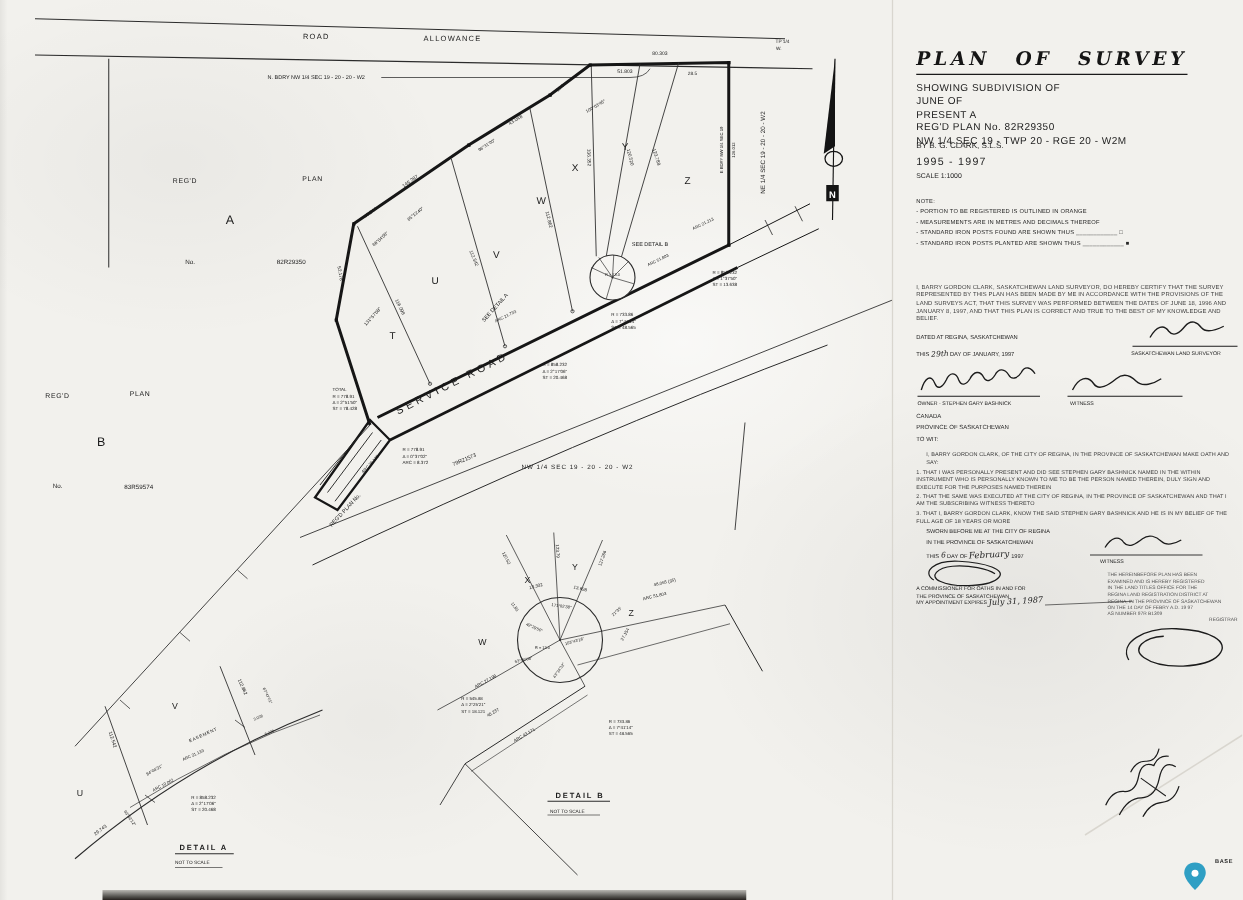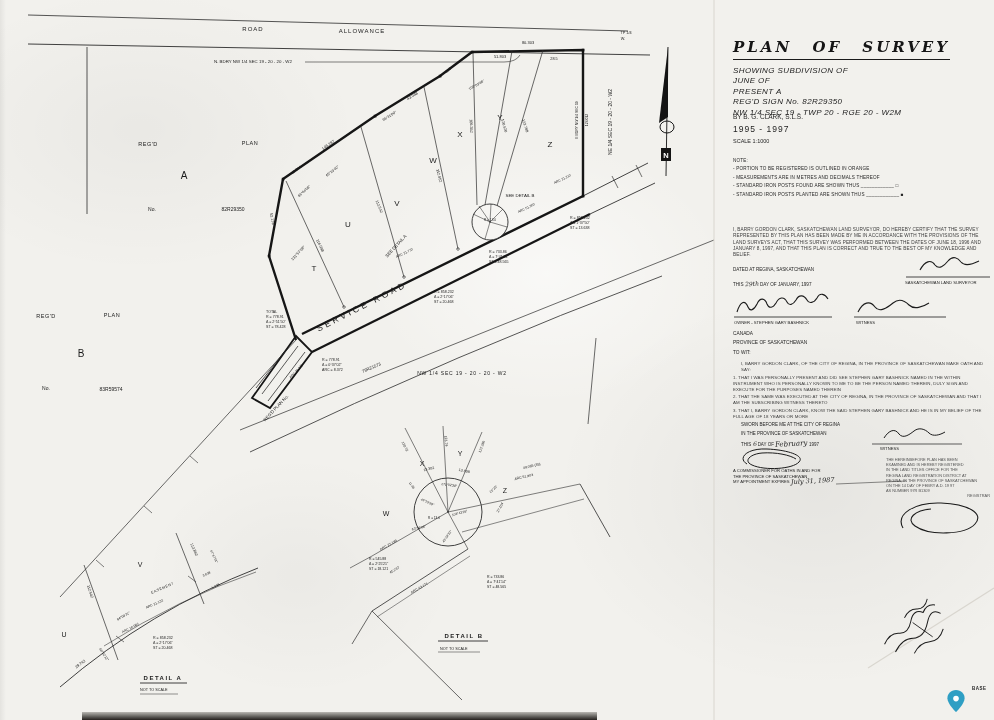--- a/index.html
+++ b/index.html
@@ -17,21 +17,21 @@
   }
   .abs{position:absolute;}
   svg text{font-family:"Liberation Sans",sans-serif;}
   .pt{position:absolute;color:#1f1f1f;white-space:nowrap;}
   .title{
     font-family:"DejaVu Serif",serif;
     font-style:italic;font-weight:bold;
     font-size:15px;letter-spacing:3px;word-spacing:12px;
     color:#151515;border-bottom:1.6px solid #1a1a1a;padding-bottom:3px;
   }
-  .sub{font-size:8px;line-height:10.4px;letter-spacing:0.4px;color:#1c1c1c;font-style:italic;}
+  .sub{font-size:8px;line-height:10.4px;letter-spacing:0.4px;color:#1c1c1c;}
   .tiny{font-size:4.6px;line-height:8.4px;color:#262626;letter-spacing:0.2px;}
   .micro{font-size:4.7px;line-height:6.3px;color:#3d3d3d;white-space:normal;letter-spacing:0.1px;}
   .blurry{filter:blur(0.25px);}
   .hand{font-family:"DejaVu Serif",serif;font-style:italic;display:inline-block;transform:rotate(-3deg);color:#222;}
   .stamp{font-size:3.9px;line-height:5.2px;color:#555;white-space:normal;filter:blur(0.3px);}
   .edge-shade{left:0;top:0;width:6px;height:720px;background:linear-gradient(to right, rgba(0,0,0,0.06), transparent);}
   .bottom-strip{left:82px;top:712px;width:515px;height:8px;background:linear-gradient(to bottom,#b9b7b2,#55534f 65%,#26211e);}
 </style>
 </head>
 <body>
@@ -297,21 +297,21 @@
       <text x="666" y="158" font-size="7.5" text-anchor="middle" font-weight="bold" fill="#ffffff">N</text>
     </g>
 </svg>
 
 <div class="pt title" style="left:733px;top:38px;">PLAN OF SURVEY</div>
 
 <div class="pt sub" style="left:733px;top:66px;">
   <div>SHOWING SUBDIVISION OF</div>
   <div>JUNE OF</div>
   <div>PRESENT A</div>
-  <div>REG'D SIGN No. 82R29350</div>
+  <div>REG'D PLAN No. 82R29350</div>
   <div>NW 1/4 SEC 19 - TWP 20 - RGE 20 - W2M</div>
 </div>
 
 <div class="pt" style="left:733px;top:113px;font-size:6.5px;">BY    B. G. CLARK, S.L.S.</div>
 <div class="pt" style="left:733px;top:124px;font-size:8.5px;letter-spacing:1px;">1995 - 1997</div>
 <div class="pt" style="left:733px;top:138px;font-size:5.5px;">SCALE  1:1000</div>
 
 <div class="pt tiny" style="left:733px;top:157px;">
   <div>NOTE:</div>
   <div>- PORTION TO BE REGISTERED IS OUTLINED IN ORANGE</div>

